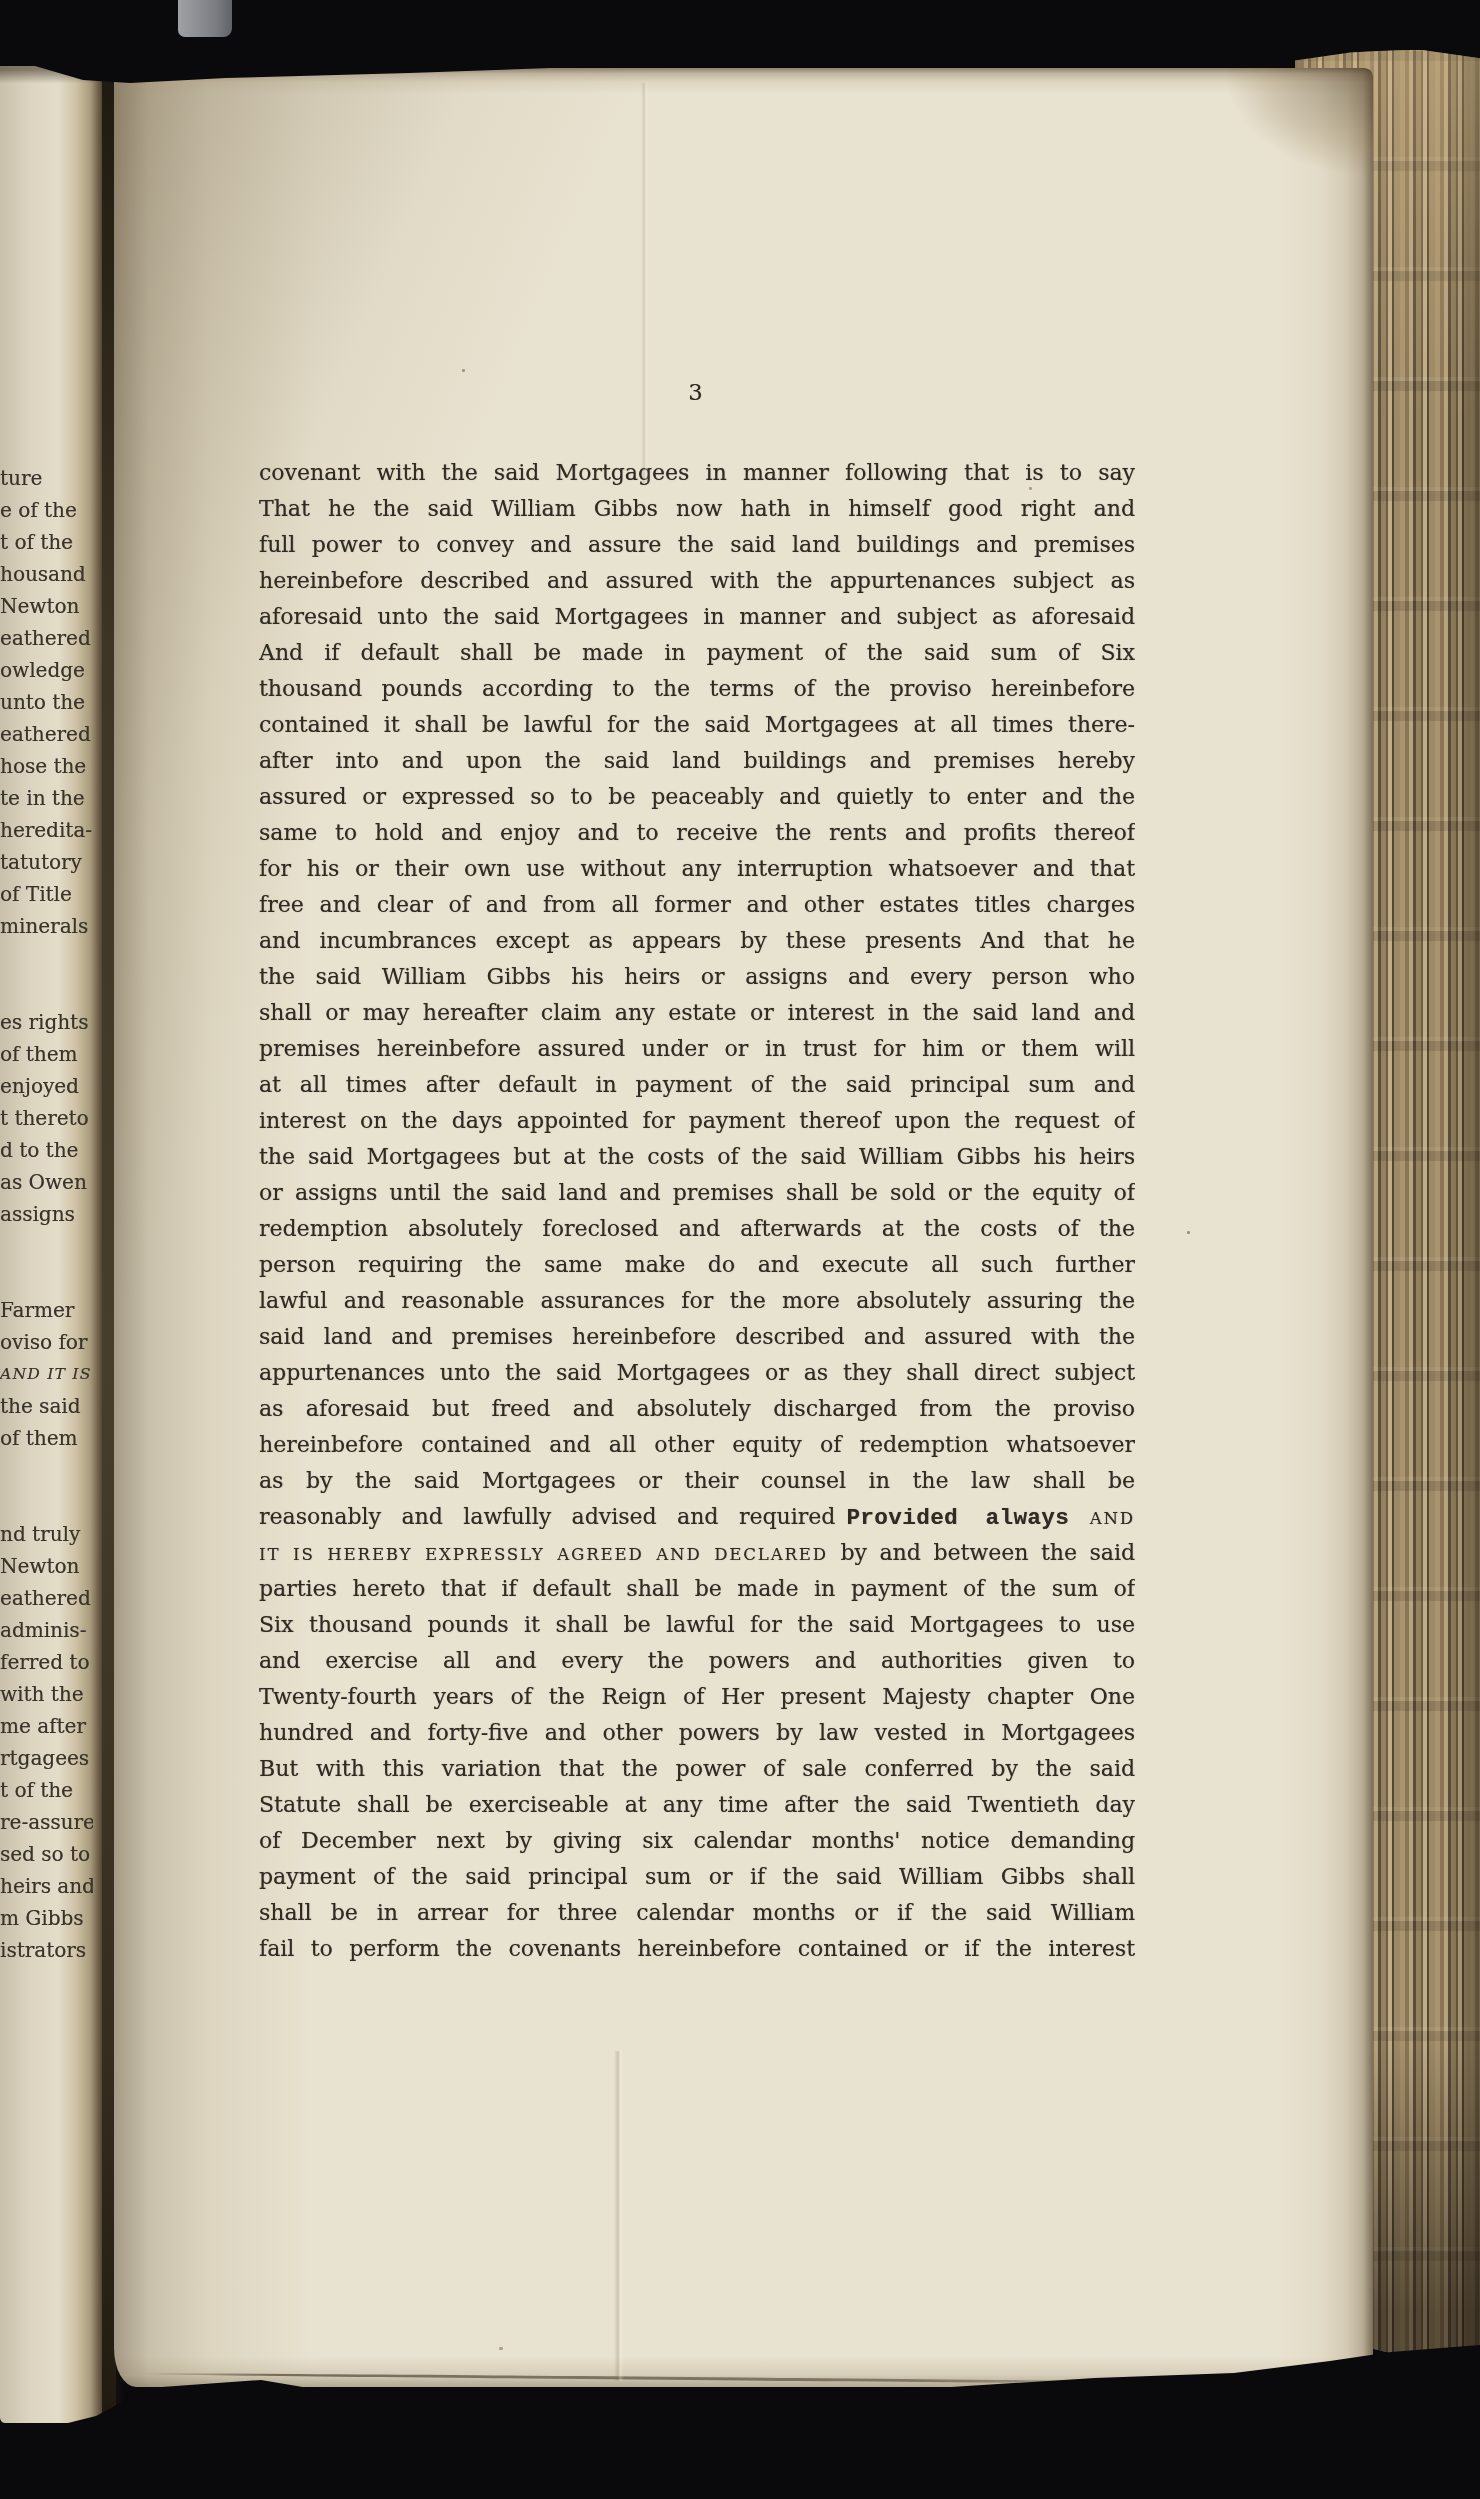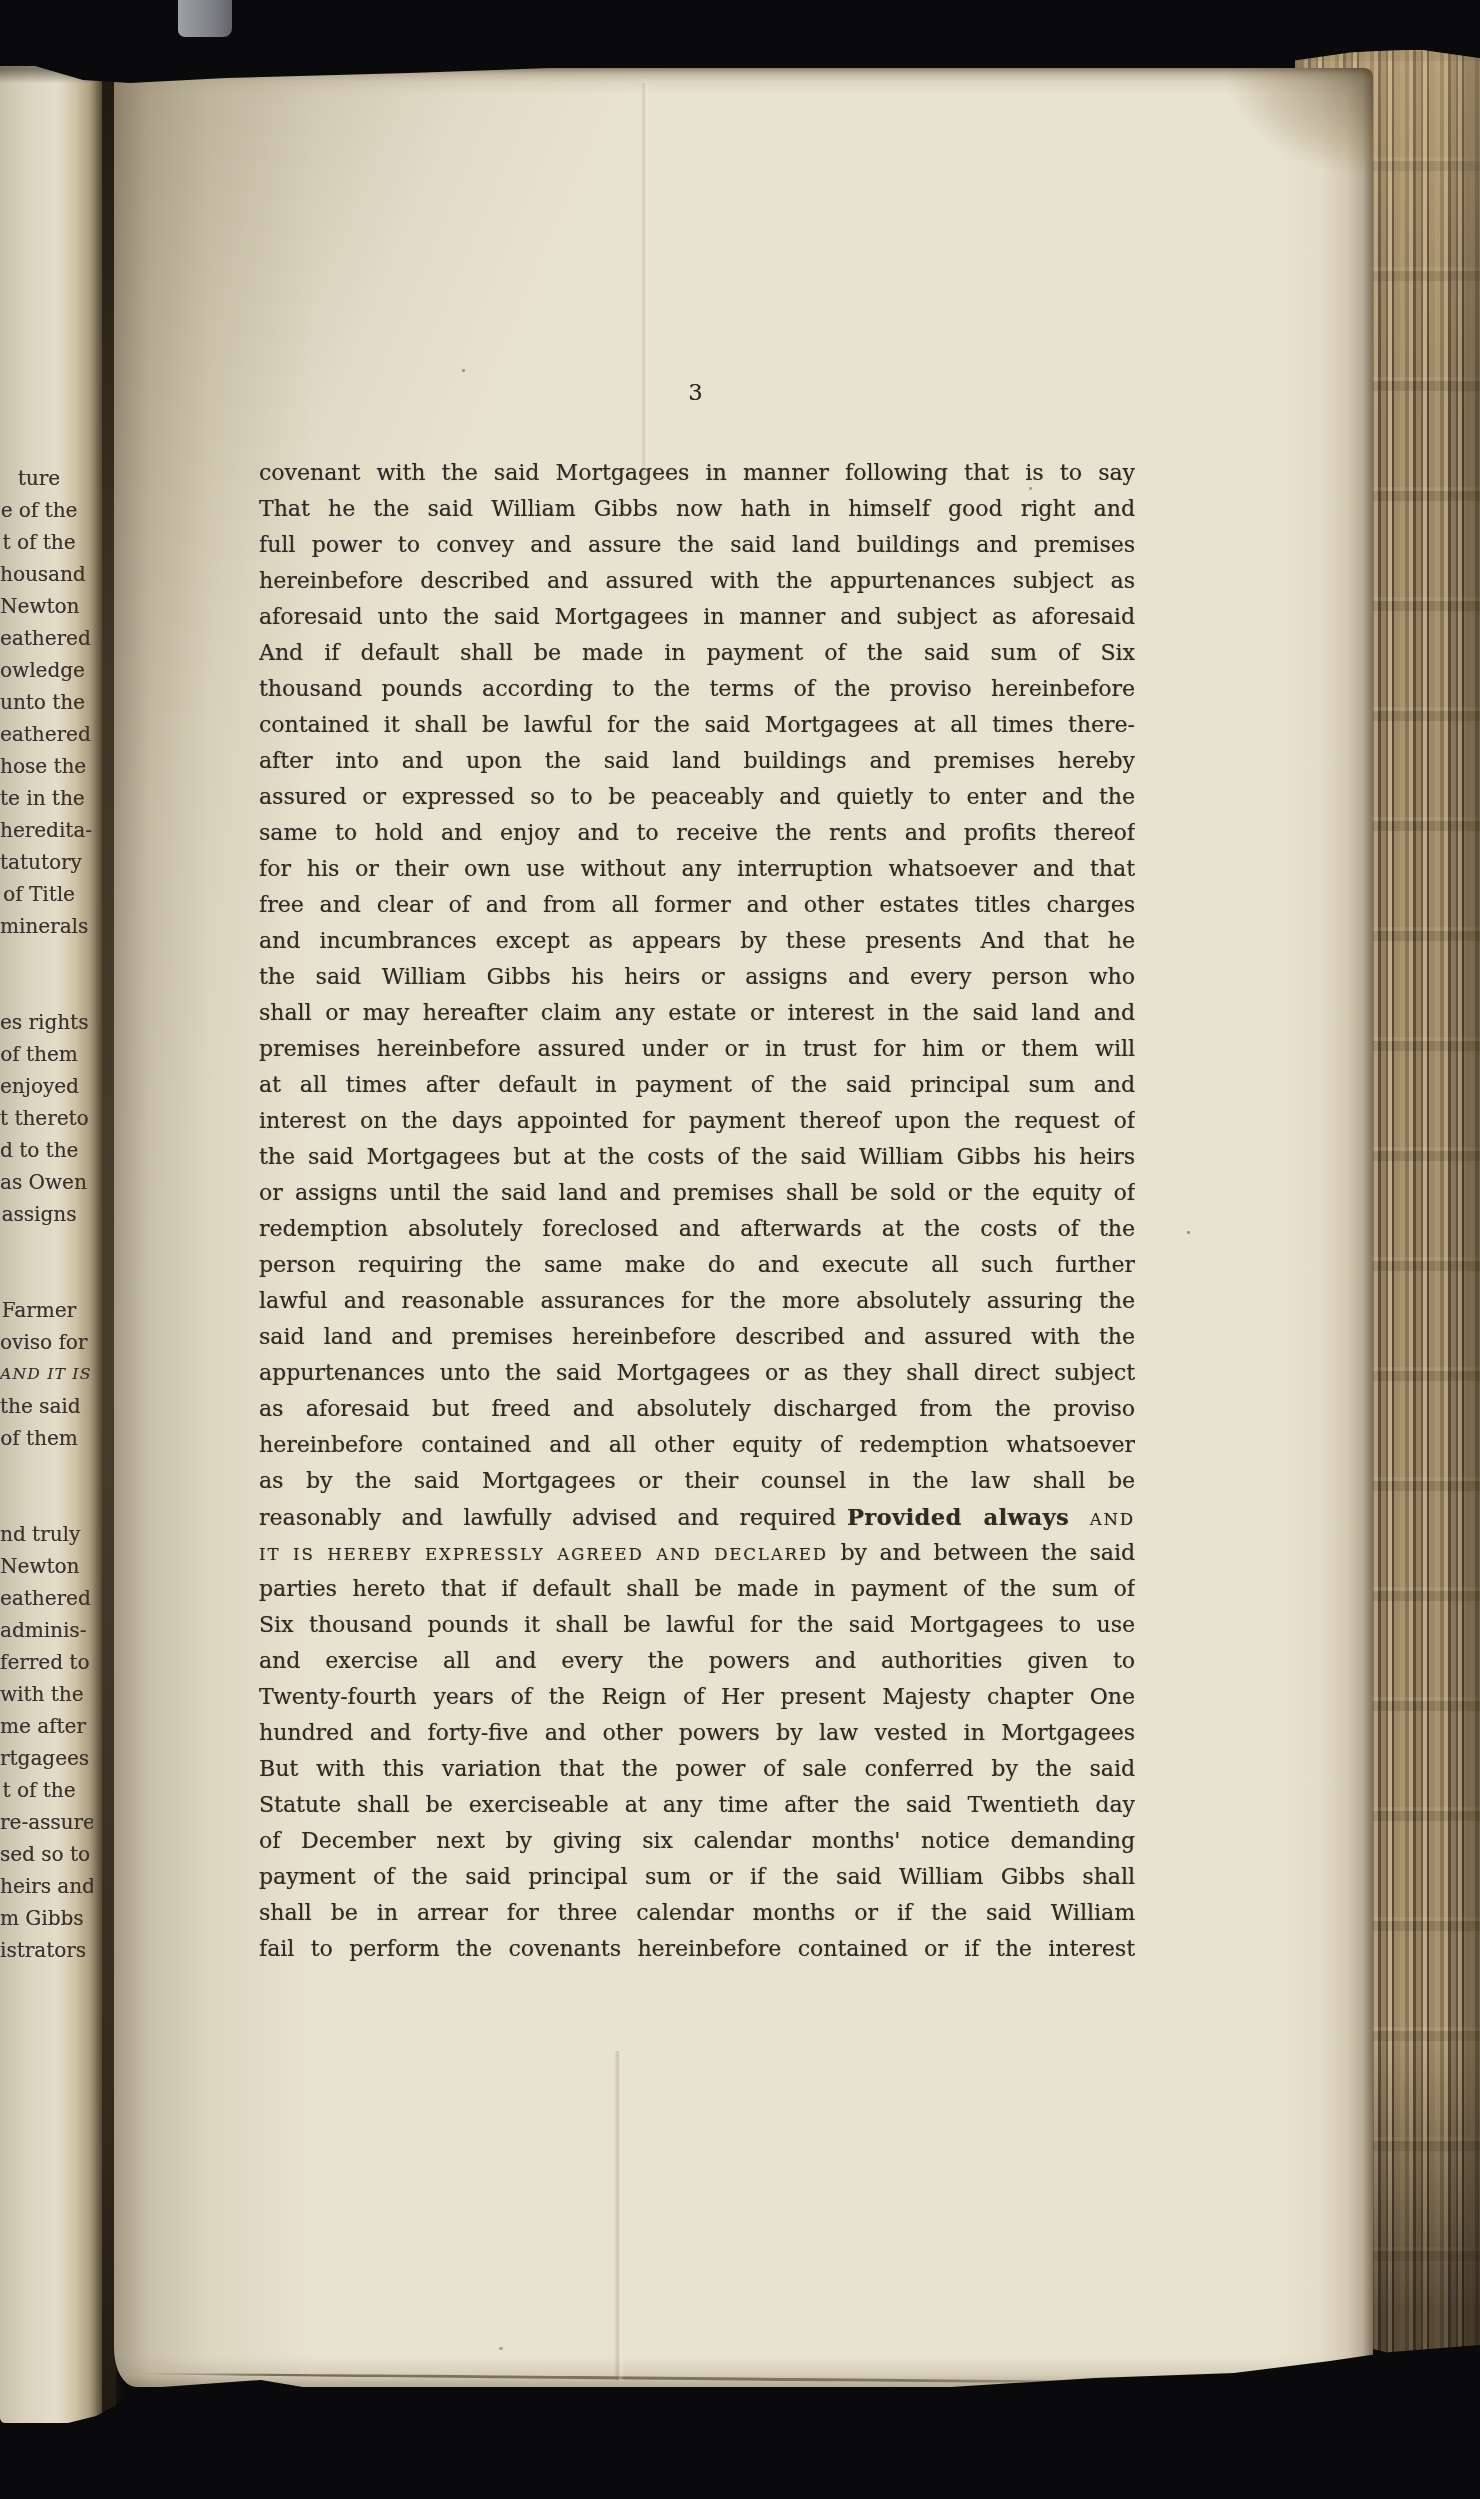--- a/index.html
+++ b/index.html
@@ -16,21 +16,21 @@
       repeating-linear-gradient(90deg,#a8946e 0 5.2px,#8a7656 5.2px 8.7px,#b6a37f 8.7px 13px,#5d4d39 13px 15.6px,#94815f 15.6px 21px,#6e5d45 21px 23.5px,#c0ac87 23.5px 27px,#564634 27px 29px,#9c8965 29px 35px);}
 
   
   .facing-page{position:absolute;left:0;top:66px;width:105px;height:2357px;z-index:2;
     border-radius:0 0 15.6px 5.2px;
     background:
       linear-gradient(180deg, rgba(40,30,18,.5) 0 3.5px, rgba(0,0,0,0) 17.4px),
       linear-gradient(90deg,#c9c0ab 0%,#ddd5c1 30%,#e3dcc9 55%,#cfc3a6 72%,#a89b7e 86%,#77674e 96%,#4e4433 100%);}
   .frag-block{position:absolute;left:0;top:462px;width:93px;z-index:5;
     color:#3a332a;font-size:20px;text-shadow:0.3px 0.3px 0.6px rgba(47,41,34,.5);}
-  .frag-line{height:32px;line-height:32px;text-align:center;padding-right:15px;
+  .frag-line{height:32px;line-height:32px;text-align:left;padding-right:15px;
     white-space:nowrap;overflow:hidden;}
   .frag-line.sc{font-size:15.6px;letter-spacing:1.2px;font-style:italic;}
 
   
   .gutter{position:absolute;left:102px;top:70px;width:14px;height:2347px;z-index:3;
     background:linear-gradient(180deg,#1f1a11,#3e3524 25%,#473d2b 55%,#352c1e 85%,#201a10);
     box-shadow:0 0 8.7px 3.5px rgba(40,32,20,.45);}
 
   
   .main-page{position:absolute;left:114px;top:68px;width:1259px;height:2319px;z-index:4;
@@ -48,21 +48,21 @@
     border-radius:50%;transform:rotate(.5deg);
     background:linear-gradient(90deg, rgba(0,0,0,0), rgba(70,58,40,.65) 12%, rgba(70,58,40,.55) 70%, rgba(0,0,0,0));}
 
   
   .page-number{position:absolute;left:674px;top:379px;width:43px;z-index:5;
     text-align:center;font-size:22.6px;color:#2f2a22;text-shadow:0.3px 0.3px 0.6px rgba(47,42,34,.55);}
   .text-block{position:absolute;left:259px;top:455px;width:876px;z-index:5;
     color:#2f2a22;font-size:22px;text-shadow:0.3px 0.3px 0.7px rgba(47,42,34,.5);}
   .text-line{height:36px;line-height:36px;text-align:justify;text-align-last:justify;
     overflow:hidden;}
-  .text-line span.blackletter{font-weight:bold;font-size:22.6px;letter-spacing:0.4px;}
+  .text-line span.blackletter{font-weight:bold;font-size:22.6px;letter-spacing:0.4px;font-family:Liberation Mono, monospace;}
   .text-line span.smallcaps{font-size:16.5px;letter-spacing:1.9px;}
 
   
   .crease{position:absolute;z-index:5;pointer-events:none;}
   .crease.top{left:641px;top:83px;width:7.8px;height:400px;
     background:linear-gradient(90deg, rgba(0,0,0,0), rgba(130,115,88,.20) 40%, rgba(244,239,224,.28) 60%, rgba(0,0,0,0));}
   .crease.bottom{left:614px;top:2051px;width:10.4px;height:330px;
     background:linear-gradient(90deg, rgba(0,0,0,0), rgba(120,105,80,.25) 40%, rgba(246,241,226,.3) 62%, rgba(0,0,0,0));}
   .speck{position:absolute;z-index:5;border-radius:50%;opacity:.55;}
 

